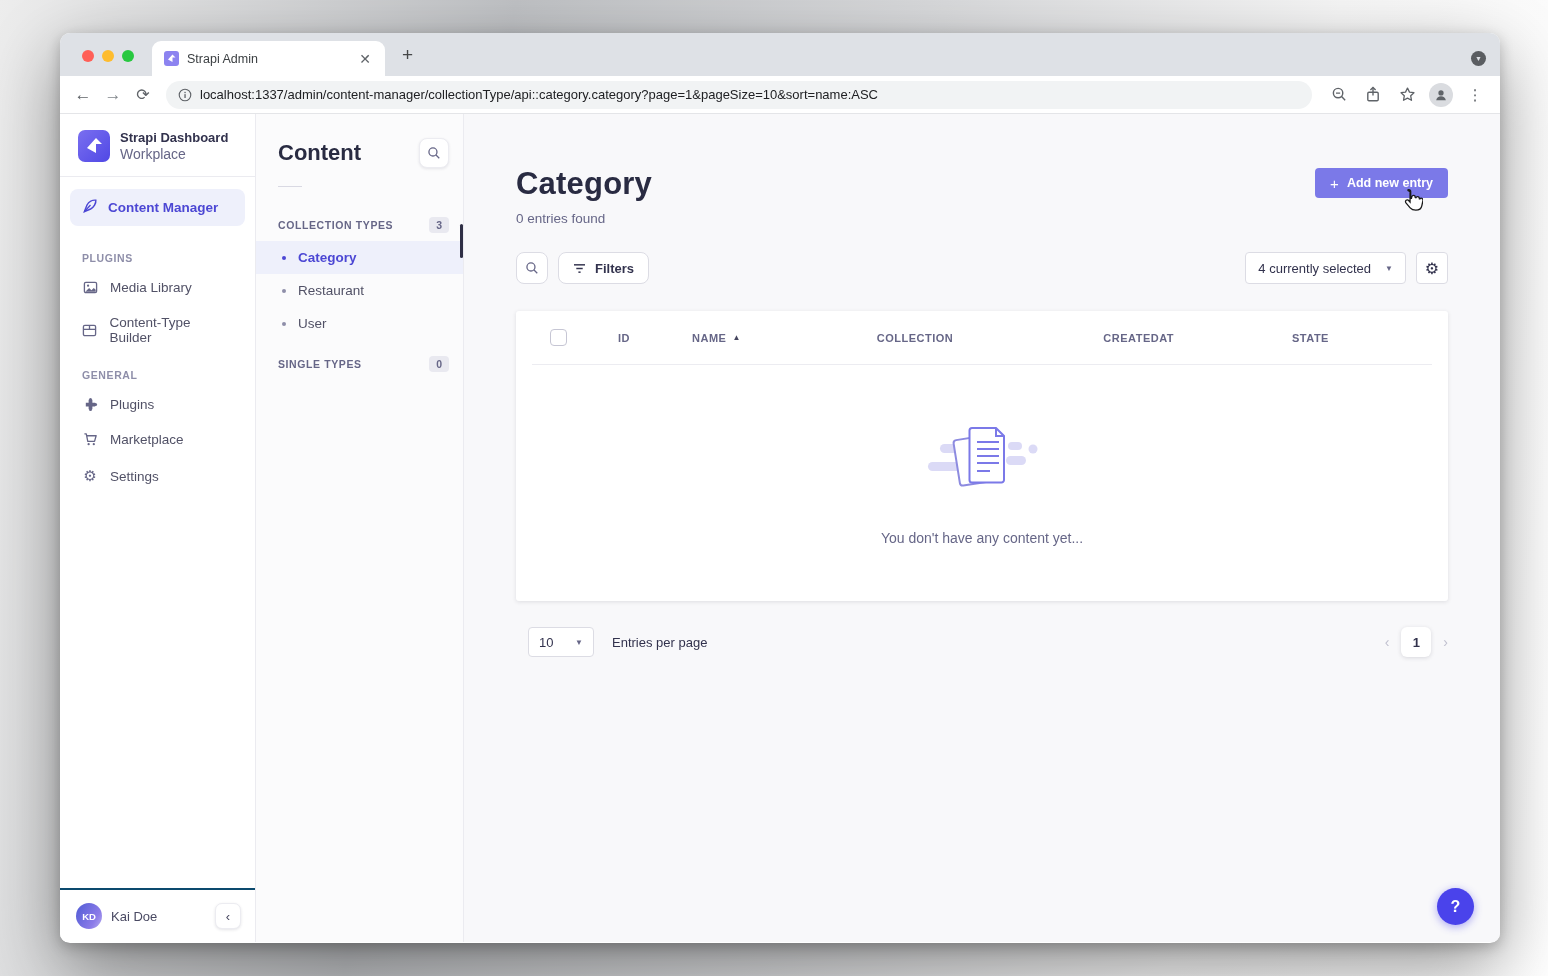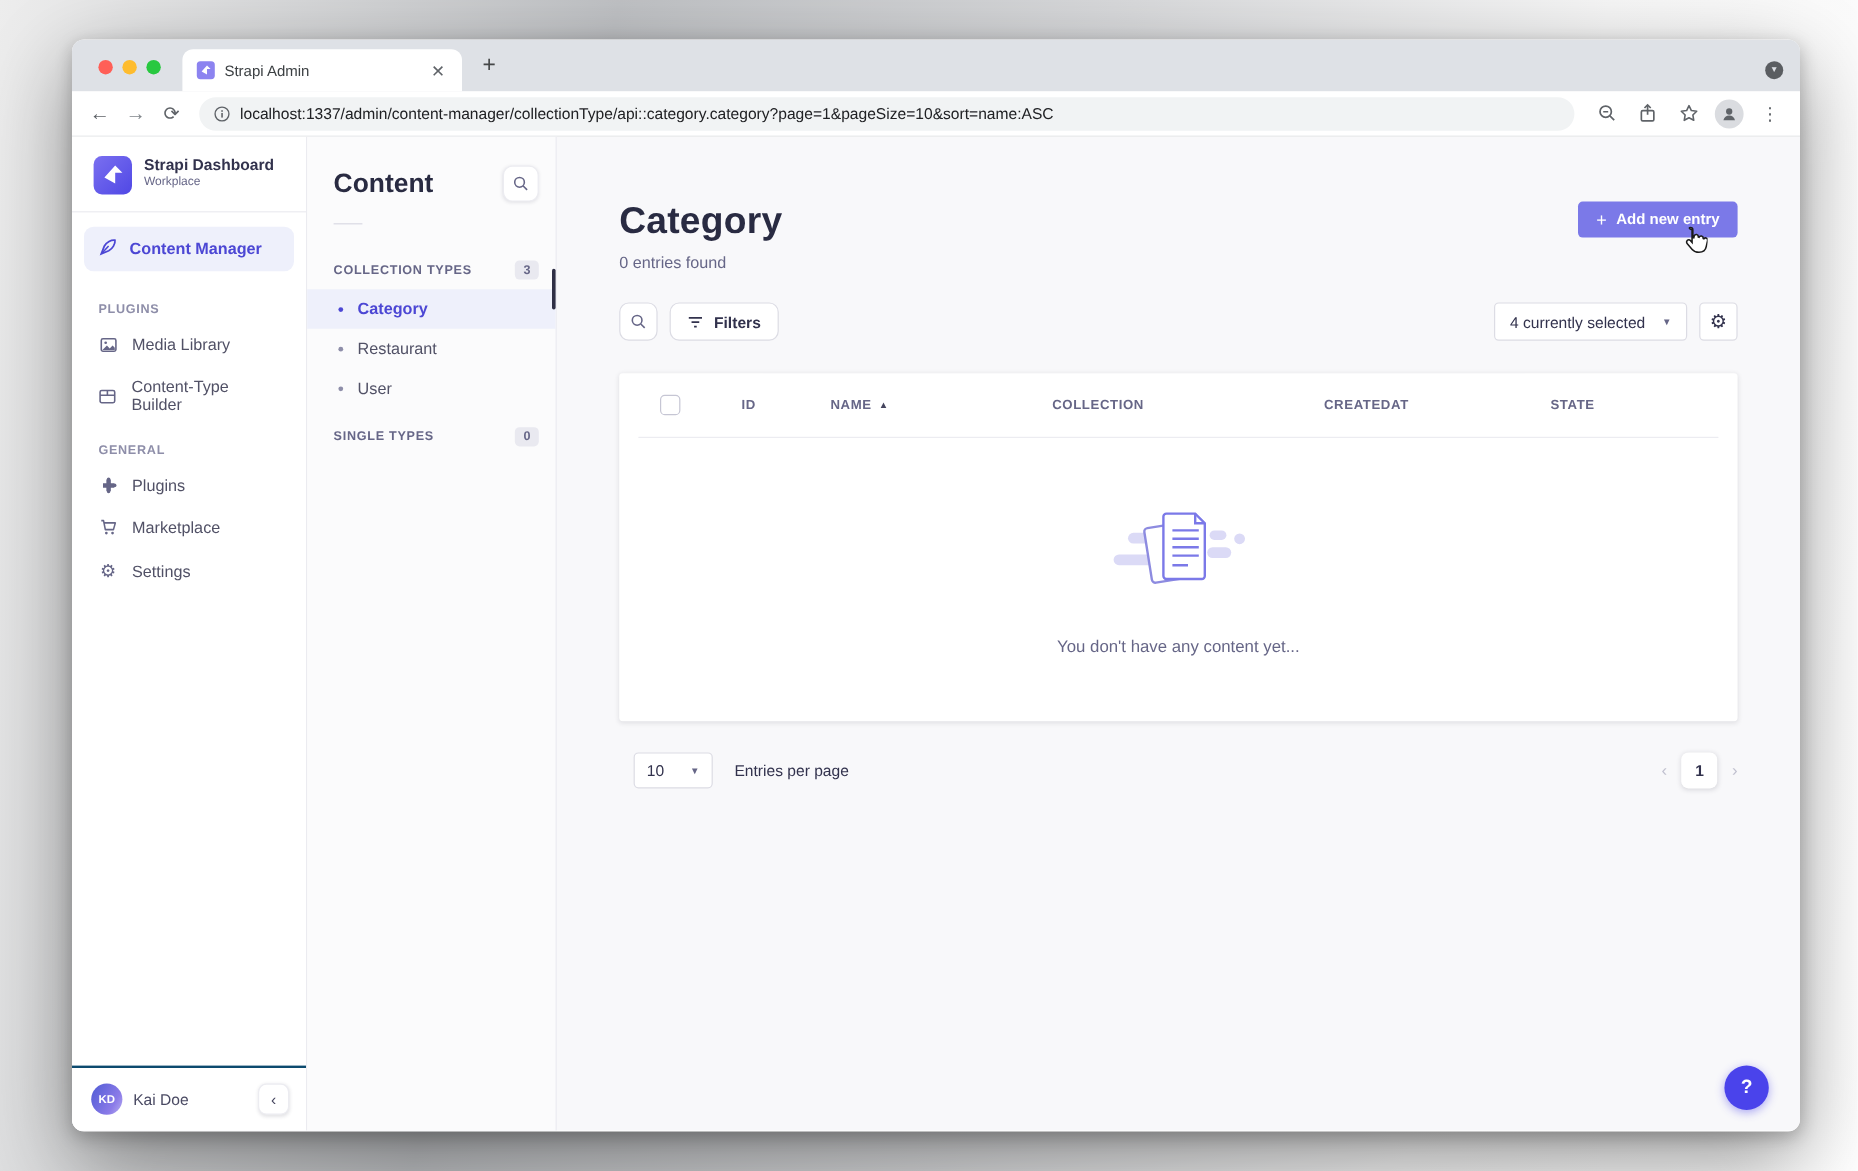--- a/index.html
+++ b/index.html
@@ -39,21 +39,21 @@
   .omni-url { font-size:13px; color:#202124; white-space:nowrap; overflow:hidden; }
   .chrome-ic { width:30px; display:flex; justify-content:center; align-items:center; color:#5f6368; }
   .avatar-chrome { width:24px; height:24px; border-radius:50%; background:#dadce0; display:flex; align-items:center; justify-content:center; }
   .kebab { font-size:15px; color:#5f6368; letter-spacing:0; }
   
   .app { display:flex; height:828px; background:#f8f8fa; position:relative; }
   .nav-sidebar { width:196px; background:#fff; border-right:1px solid #ebebf0; display:flex; flex-direction:column; position:relative; }
   .brand { display:flex; gap:10px; padding:16px 18px 14px 18px; }
   .brand-logo { width:32px; height:32px; border-radius:7px; background:linear-gradient(135deg,#7a6ff0,#5048e5); position:relative; flex:none; }
   .brand-name { font-size:13px; font-weight:bold; color:#32324d; line-height:1.25; }
-  .brand-sub { font-size:10px; color:#666687; }
+  .brand-sub { font-size:14px; color:#666687; }
   .nav-divider { height:1px; background:#ebebf0; }
   .cm-item {
     margin:12px 10px; padding:9px 12px; border-radius:8px; background:#eef0fb;
     color:#4c47d4; font-size:13.5px; font-weight:bold; display:flex; gap:10px; align-items:center;
   }
   .nav-section { font-size:10.5px; font-weight:bold; letter-spacing:.6px; color:#8e8ea9; padding:14px 22px 6px; }
   .nav-item { display:flex; gap:12px; align-items:center; padding:10px 22px; font-size:13.5px; color:#515166; }
   .nav-item .ic { color:#666687; display:flex; width:16px; justify-content:center; }
   .nav-user { margin-top:auto; border-top:2px solid #0c4a6e; padding:13px 16px; display:flex; align-items:center; gap:9px; position:relative; }
   .kd-avatar { width:26px; height:26px; border-radius:50%; background:linear-gradient(120deg,#4f5bd5,#8b7be8 70%,#b8aef0);

